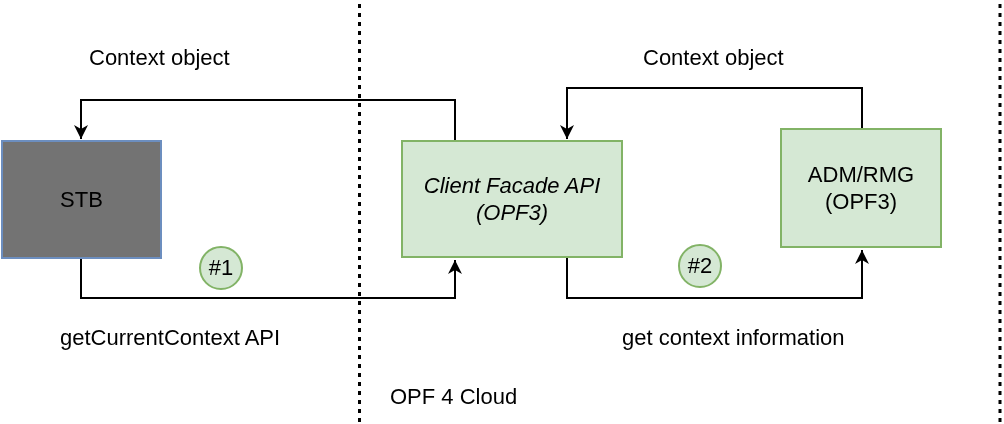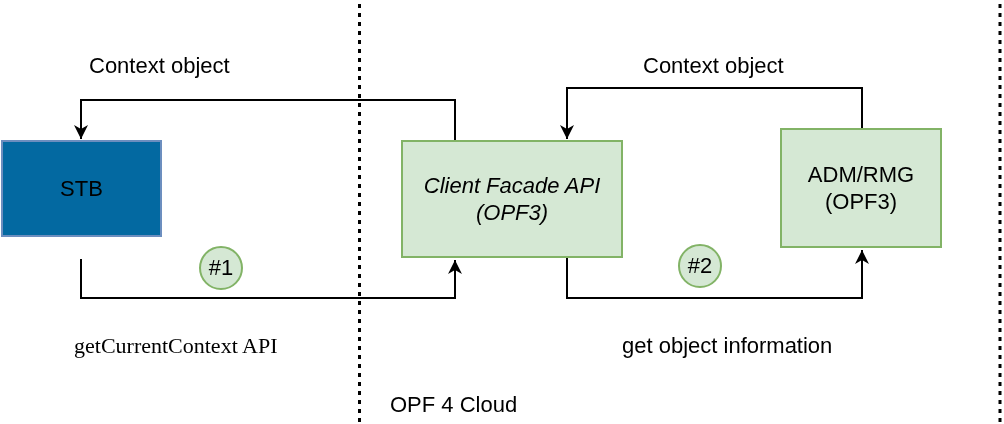--- a/index.html
+++ b/index.html
@@ -14,43 +14,43 @@
   .layer{position:absolute;left:0;top:0;width:1004px;height:424px;}
   .node{
     position:absolute;
     box-sizing:border-box;
     display:flex;flex-direction:column;
     align-items:center;justify-content:center;
     font-size:22px;line-height:27px;text-align:center;
     white-space:nowrap;
   }
   .node-blue{
-    background:#0369a1;border:2px solid #6c8ebf;
-    left:1px;top:140px;width:161px;height:97px;justify-content:center;
+    background:#737373;border:2px solid #6c8ebf;
+    left:1px;top:140px;width:161px;height:119px;justify-content:center;
   }
   .node-green{background:#d5e8d4;border:2px solid #82b366;}
   .node-facade{left:401px;top:140px;width:222px;height:118px;font-style:italic;}
   .node-adm{left:780px;top:128px;width:162px;height:120px;}
   .badge{
     position:absolute;
     box-sizing:border-box;
     width:44px;height:44px;border-radius:50%;
     background:#d5e8d4;border:2px solid #82b366;
     display:flex;align-items:center;justify-content:center;
     font-size:22px;
   }
   .badge-1{left:199px;top:246px;}
   .badge-2{left:678px;top:244px;}
   .lbl{
     position:absolute;
-    font-size:22px;line-height:24px;white-space:nowrap;margin-top:8px;
+    font-size:22px;line-height:24px;white-space:nowrap;
   }
   .lbl-ctx-left{left:89px;top:46px;}
   .lbl-ctx-right{left:643px;top:46px;}
-  .lbl-gcc{left:74px;top:326px;font-family:Liberation Serif, serif;}
+  .lbl-gcc{left:60px;top:326px;}
   .lbl-gci{left:622px;top:326px;}
   .lbl-cloud{left:390px;top:385px;}
 </style>
 </head>
 <body>
 
 <div class="canvas">
 
   <svg class="layer" width="1004" height="424" viewBox="0 0 1004 424">
     <defs>
@@ -89,17 +89,17 @@
   <div class="badge badge-1">
     <span>#1</span>
   </div>
   <div class="badge badge-2">
     <span>#2</span>
   </div>
 
   <div class="lbl lbl-ctx-left">Context object</div>
   <div class="lbl lbl-ctx-right">Context object</div>
   <div class="lbl lbl-gcc">getCurrentContext API</div>
-  <div class="lbl lbl-gci">get object information</div>
+  <div class="lbl lbl-gci">get context information</div>
 
   <div class="lbl lbl-cloud">OPF 4 Cloud</div>
 
 </div>
 
 </body></html>

